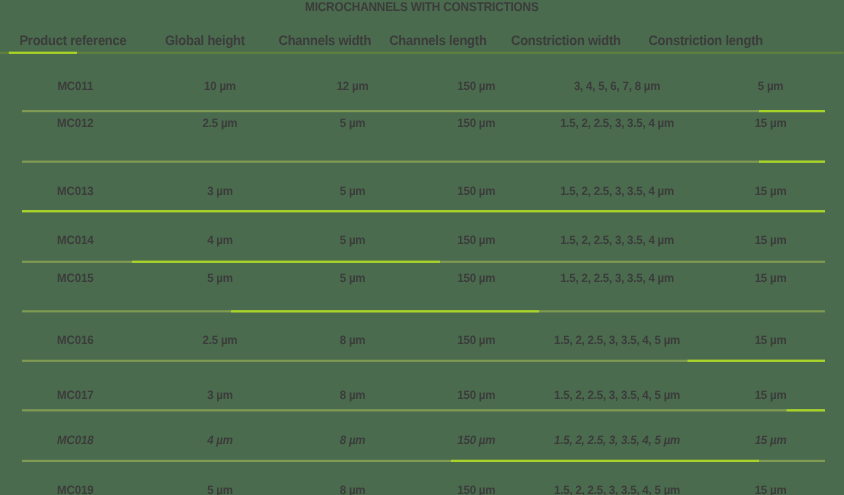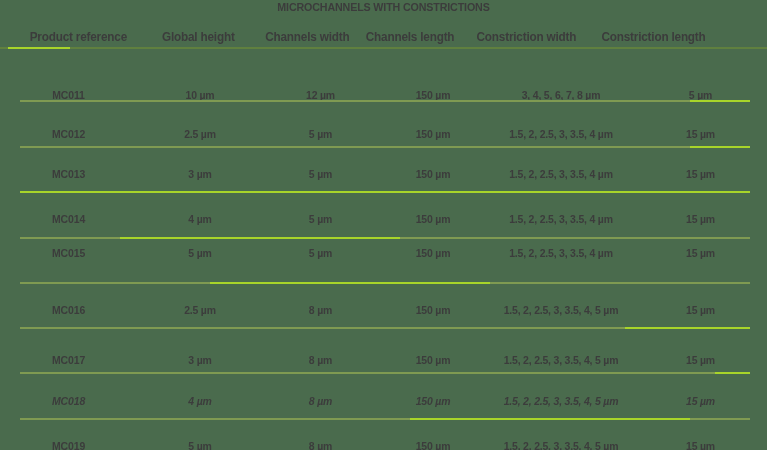--- a/index.html
+++ b/index.html
@@ -36,21 +36,21 @@
     font-family: "Liberation Sans", sans-serif;
     transform: scaleX(0.93);
     transform-origin: center top;
     white-space: nowrap;
   }
 
   
   #header-row {
     position: absolute;
     top: 27px;
-    left: 16px;
+    left: 4px;
     width: 698px;
     height: 20px;
     display: flex;
     align-items: center;
     justify-content: center;
   }
   .hcell {
     font-size: 12.5px;
     font-weight: bold;
     color: #3c3c3c;
@@ -134,29 +134,29 @@
       <div class="hcell c2">Channels width</div>
       <div class="hcell c3">Channels length</div>
       <div class="hcell c4">Constriction width</div>
       <div class="hcell c5">Constriction length</div>
     </div>
   <div id="header-sep">
     <div class="glow"></div>
   </div>
 
   <div id="rows-container">
-      <div class="drow" style="top: 84px;">
+      <div class="drow" style="top: 68px;">
         <div class="dcell c0 ref">MC011</div>
         <div class="dcell c1">10 µm</div>
         <div class="dcell c2">12 µm</div>
         <div class="dcell c3">150 µm</div>
         <div class="dcell c4">3, 4, 5, 6, 7, 8 µm</div>
         <div class="dcell c5">5 µm</div>
       </div>
-      <div class="drow" style="top: 123px;">
+      <div class="drow" style="top: 101px;">
         <div class="dcell c0 ref">MC012</div>
         <div class="dcell c1">2.5 µm</div>
         <div class="dcell c2">5 µm</div>
         <div class="dcell c3">150 µm</div>
         <div class="dcell c4">1.5, 2, 2.5, 3, 3.5, 4 µm</div>
         <div class="dcell c5">15 µm</div>
       </div>
       <div class="drow" style="top: 162.8px;">
         <div class="dcell c0 ref">MC013</div>
         <div class="dcell c1">3 µm</div>

